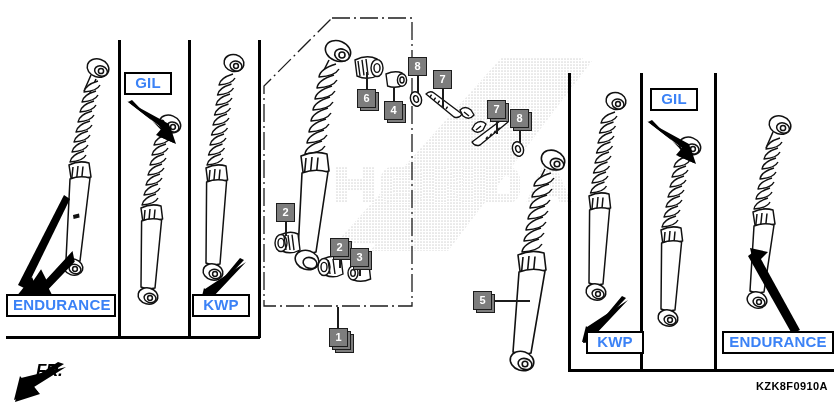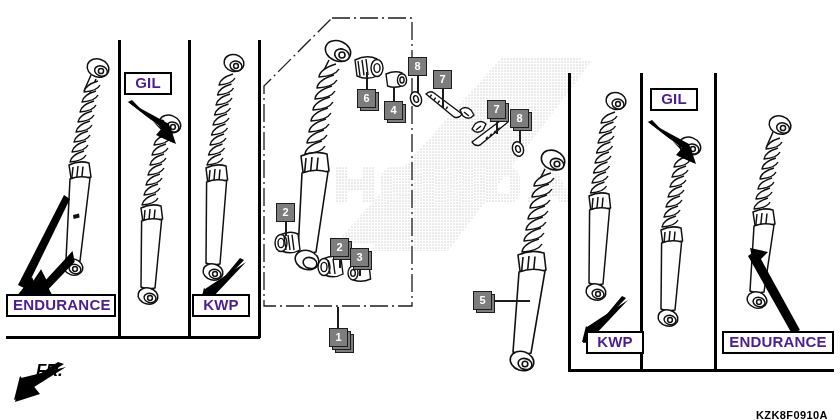--- a/index.html
+++ b/index.html
@@ -5,21 +5,21 @@
   html,body{margin:0;padding:0;background:#fff;}
   body{width:840px;height:420px;overflow:hidden;
        font-family:"Liberation Sans", sans-serif;}
   #stage{position:relative;width:840px;height:420px;background:#fff;}
 
   .abs{position:absolute;}
 
   
   .vlabel{
     position:absolute;border:2px solid #000;background:#fff;
-    font-size:15px;font-weight:600;letter-spacing:.2px;color:#4c1d95;
+    font-size:15px;font-weight:600;letter-spacing:.2px;color:#3b82f6;
     padding:1px 5px 2px 5px;line-height:1.05;white-space:nowrap;
     box-sizing:border-box;text-align:center;
   }
 
   
   .chip{
     position:absolute;width:19px;height:19px;background:#7d7d7d;
     border:1px solid #1c1c1c;color:#fff;font-size:11px;font-weight:700;
     display:flex;align-items:center;justify-content:center;
     box-sizing:border-box;z-index:6;line-height:1;
@@ -458,17 +458,17 @@
   </div>
 
   <svg class="abs" style="left:12px;top:362px;" width="56" height="44" viewBox="0 0 56 44">
     <path d="M52,2 L20,22 L26,30 L2,38 L8,14 L14,21 L46,0 Z" fill="#000"></path>
     <path d="M54,5 L22,25 L28,32 L3,40 L9,16 Z" fill="#000"></path>
   </svg>
   <div class="frtext" style="left:36px;top:361px;">
     <span>FR.</span>
   </div>
 
-  <div class="doccode" style="left:756px;top:409px;">
+  <div class="doccode" style="left:756px;top:380px;">
     <span>KZK8F0910A</span>
   </div>
 
 </div>
 
 </body></html>

